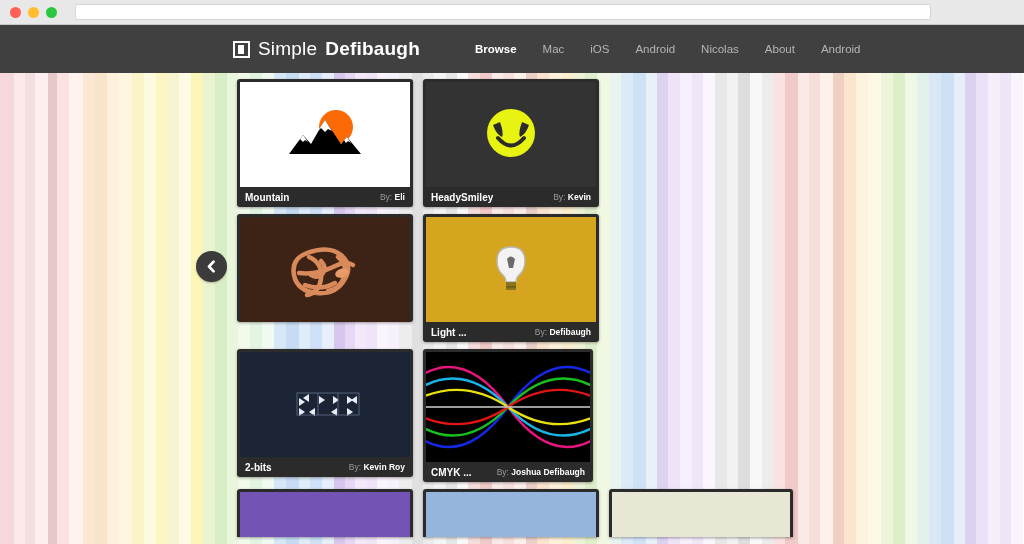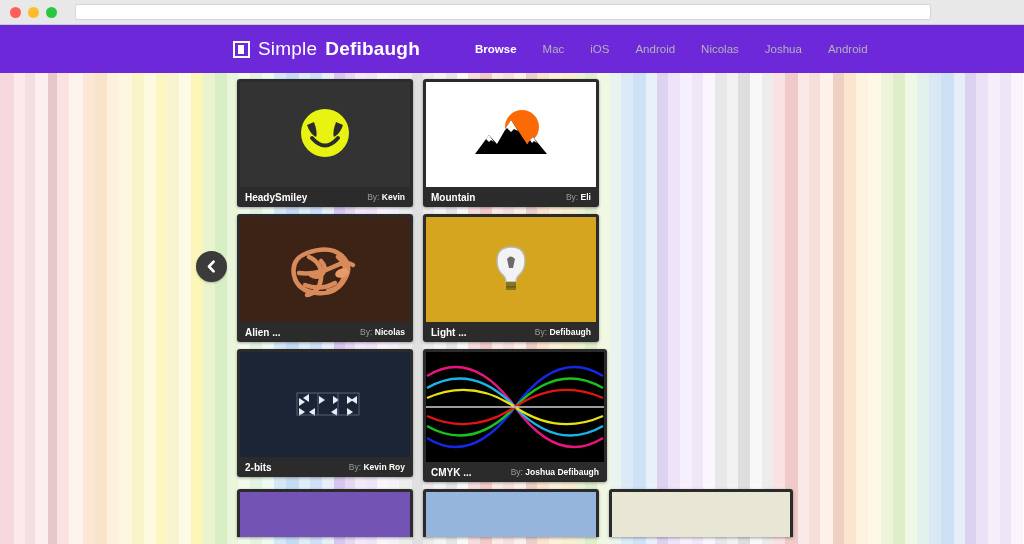--- a/index.html
+++ b/index.html
@@ -28,21 +28,21 @@
     width: 856px; height: 16px;
     background: #ffffff;
     border: 1px solid #d6d6d6;
     border-radius: 2px;
   }
 
   
   .site-nav {
     position: absolute; left: 0; top: 25px;
     width: 1024px; height: 48px;
-    background: #6d28d9;
+    background: #404040;
     display: flex; align-items: center;
   }
   .brand {
     position: absolute; left: 233px;
     display: flex; align-items: center; gap: 8px;
     color: #ffffff;
     font-size: 19px;
     letter-spacing: .2px;
     white-space: nowrap;
   }
@@ -114,21 +114,21 @@
   }
   .card {
     width: 176px;
     background: #2b2b2b;
     border-radius: 3px;
     padding: 3px 3px 0 3px;
     box-shadow: 0 1px 3px rgba(0,0,0,.35);
     cursor: pointer;
     overflow: hidden;
   }
-  .card.wide { width: 184px; }
+  .card.wide { width: 170px; }
   .thumb {
     width: 100%;
     height: 105px;
     position: relative;
     overflow: hidden;
     display: block;
   }
   .card.wide .thumb { height: 110px; }
   .caption {
     height: 20px;
@@ -183,21 +183,21 @@
       </span>
     <span class="brand-light">Simple</span>
     <span class="brand-bold">Defibaugh</span>
   </div>
   <div class="nav-links" id="nav-links">
       <a class="nav-link active">Browse</a>
       <a class="nav-link">Mac</a>
       <a class="nav-link">iOS</a>
       <a class="nav-link">Android</a>
       <a class="nav-link">Nicolas</a>
-      <a class="nav-link">Joshua</a>
+      <a class="nav-link">About</a>
       <a class="nav-link">Android</a>
     </div>
 </div>
 
 <div class="stage">
   <div class="stripes" id="stripes">
       <div class="stripe" style="background: rgb(246, 216, 220); width: 1.40421%;"></div>
       <div class="stripe" style="background: rgb(251, 233, 236); width: 1.00301%;"></div>
       <div class="stripe" style="background: rgb(243, 223, 224); width: 1.00301%;"></div>
       <div class="stripe" style="background: rgb(253, 239, 240); width: 1.30391%;"></div>
@@ -291,49 +291,49 @@
       <path d="M8.6 1.6 L4 6.5 L8.6 11.4" fill="none" stroke="#ffffff" stroke-width="2.6" stroke-linecap="round" stroke-linejoin="round"></path>
     </svg>
   </div>
 
   <div class="grid" id="grid">
       <div class="grid-row">
         <div class="card">
           <div class="thumb">
             <div class="art">
               <svg viewBox="0 0 176 105" preserveAspectRatio="xMidYMid slice">
-        <rect width="176" height="105" fill="#333333"></rect>
-        <circle cx="88" cy="51" r="24" fill="#e8f311"></circle>
-        <path d="M77 40 q4 11 2 15 q-6 -3 -9 -12 z" fill="#2b2b2b"></path>
-        <path d="M99 40 q-4 11 -2 15 q6 -3 9 -12 z" fill="#2b2b2b"></path>
-        <path d="M75 56 q13 15 26 0" fill="none" stroke="#2b2b2b" stroke-width="4" stroke-linecap="round"></path>
-      </svg>
-            </div>
-          </div>
-          <div class="caption">
-            <span class="cap-title">HeadySmiley</span>
-            <span class="cap-by"><span>By: </span><b>Kevin</b></span>
-          </div>
-        </div>
-        <div class="card">
-          <div class="thumb">
-            <div class="art">
-              <svg viewBox="0 0 176 105" preserveAspectRatio="xMidYMid slice">
         <rect width="176" height="105" fill="#ffffff"></rect>
         <circle cx="99" cy="45" r="17" fill="#fb6a05"></circle>
         <path d="M52 72 L66 53 L74 62 L82 48 L88 38 L104 62 L110 55 L124 72 Z" fill="#000000"></path>
         <path d="M88 38 L95 49 L91 47 L88 50 L84 46 L81 49 Z" fill="#ffffff"></path>
         <path d="M66 53 L71 60 L68 58 L66 60 L63 57 Z" fill="#ffffff"></path>
         <path d="M110 55 L114 61 L111 59 L109 61 L107 58 Z" fill="#ffffff"></path>
       </svg>
             </div>
           </div>
           <div class="caption">
             <span class="cap-title">Mountain</span>
             <span class="cap-by"><span>By: </span><b>Eli</b></span>
+          </div>
+        </div>
+        <div class="card">
+          <div class="thumb">
+            <div class="art">
+              <svg viewBox="0 0 176 105" preserveAspectRatio="xMidYMid slice">
+        <rect width="176" height="105" fill="#333333"></rect>
+        <circle cx="88" cy="51" r="24" fill="#e8f311"></circle>
+        <path d="M77 40 q4 11 2 15 q-6 -3 -9 -12 z" fill="#2b2b2b"></path>
+        <path d="M99 40 q-4 11 -2 15 q6 -3 9 -12 z" fill="#2b2b2b"></path>
+        <path d="M75 56 q13 15 26 0" fill="none" stroke="#2b2b2b" stroke-width="4" stroke-linecap="round"></path>
+      </svg>
+            </div>
+          </div>
+          <div class="caption">
+            <span class="cap-title">HeadySmiley</span>
+            <span class="cap-by"><span>By: </span><b>Kevin</b></span>
           </div>
         </div>
       </div>
       <div class="grid-row">
         <div class="card">
           <div class="thumb">
             <div class="art">
               <svg viewBox="0 0 176 105" preserveAspectRatio="xMidYMid slice">
         <rect width="176" height="105" fill="#3d2216"></rect>
         <g fill="none" stroke="#d98a5a" stroke-width="4.5" stroke-linecap="round">
@@ -342,24 +342,20 @@
           <path d="M101 40 q10 8 6 20 q-4 12 -16 14"></path>
           <path d="M62 56 q18 2 34 -6 q13 -7 20 -2"></path>
           <path d="M84 44 q6 6 2 12 q-5 6 -12 2"></path>
           <path d="M68 68 q16 6 30 -2"></path>
         </g>
         <g fill="#e89a68">
           <ellipse cx="105" cy="56" rx="7" ry="4.5" transform="rotate(-18 105 56)"></ellipse>
         </g>
       </svg>
             </div>
-          </div>
-          <div class="caption">
-            <span class="cap-title">Alien ...</span>
-            <span class="cap-by"><span>By: </span><b>Nicolas</b></span>
           </div>
         </div>
         <div class="card">
           <div class="thumb">
             <div class="art">
               <svg viewBox="0 0 176 105" preserveAspectRatio="xMidYMid slice">
         <rect width="176" height="105" fill="#d5a520"></rect>
         <path d="M88 30 q14 0 14 14 q0 9 -6 14 q-3 3 -3 7 h-10 q0 -4 -3 -7 q-6 -5 -6 -14 q0 -14 14 -14 z" fill="#f3f3f3" stroke="#b8b8b8" stroke-width="1.4"></path>
         <path d="M84 42 q4 -5 8 0 l-2 9 h-4 z" fill="#6b6b6b"></path>
         <rect x="83" y="65" width="10" height="8" fill="#8a7420"></rect>

